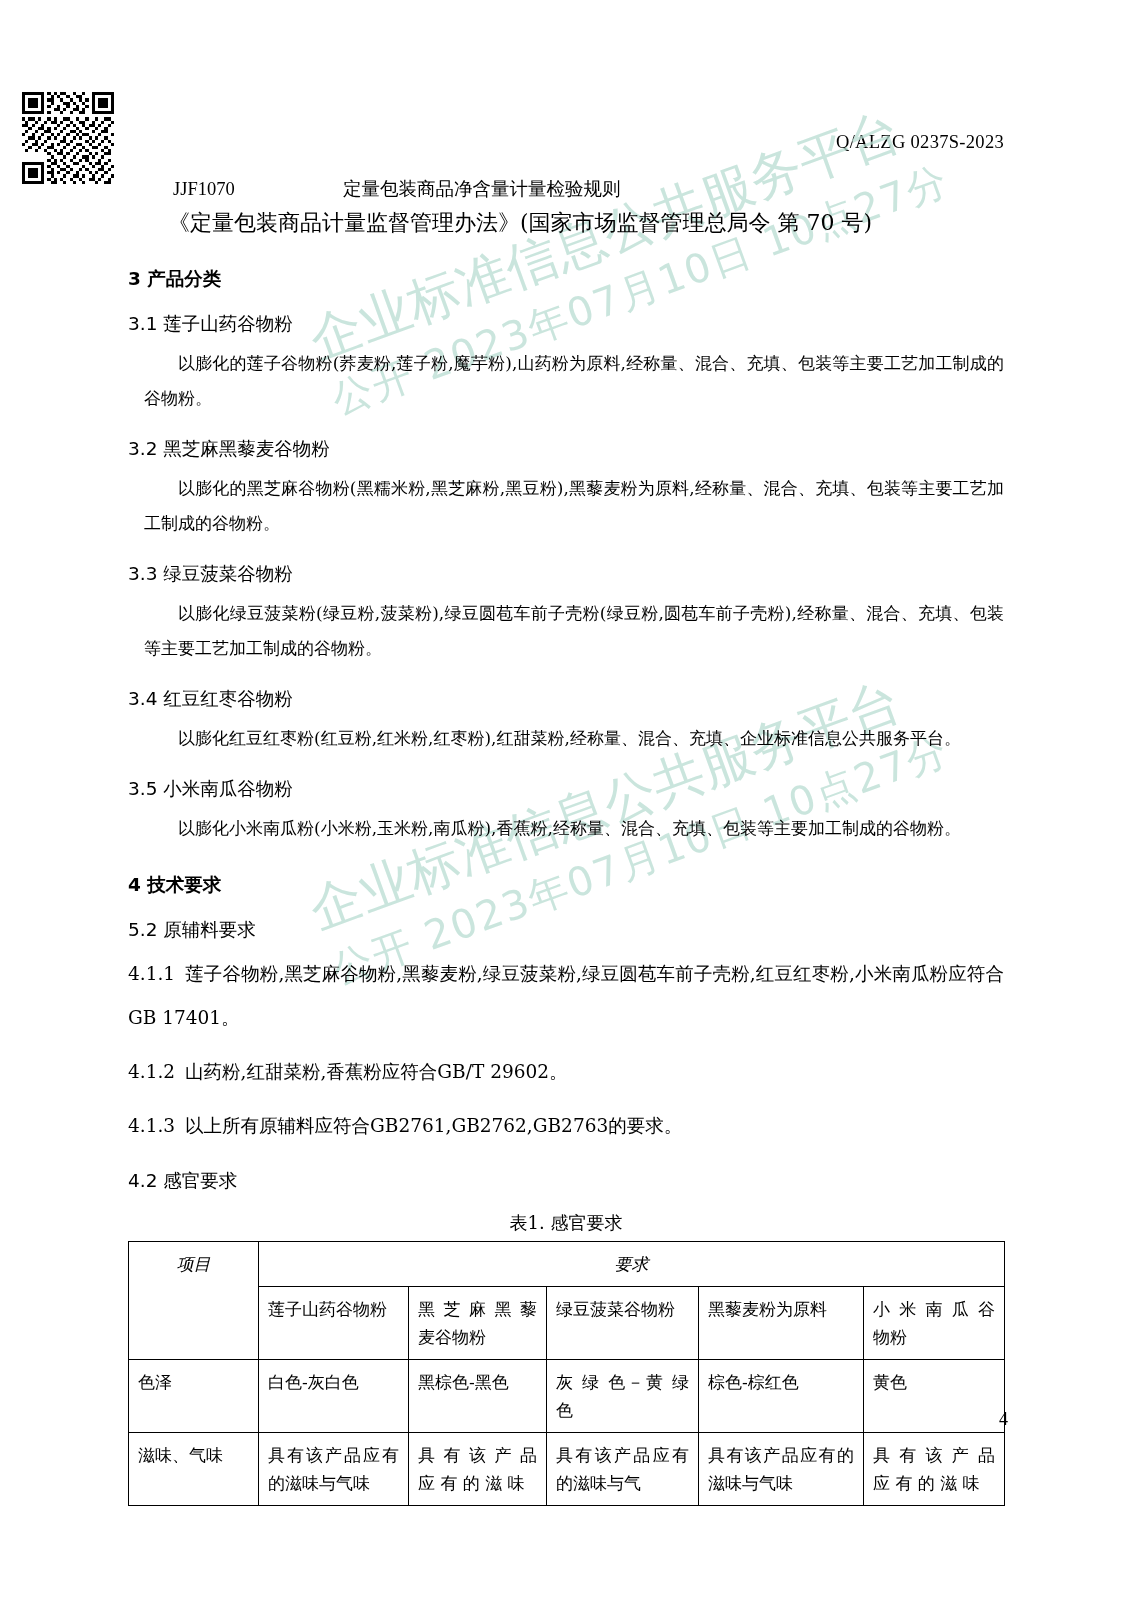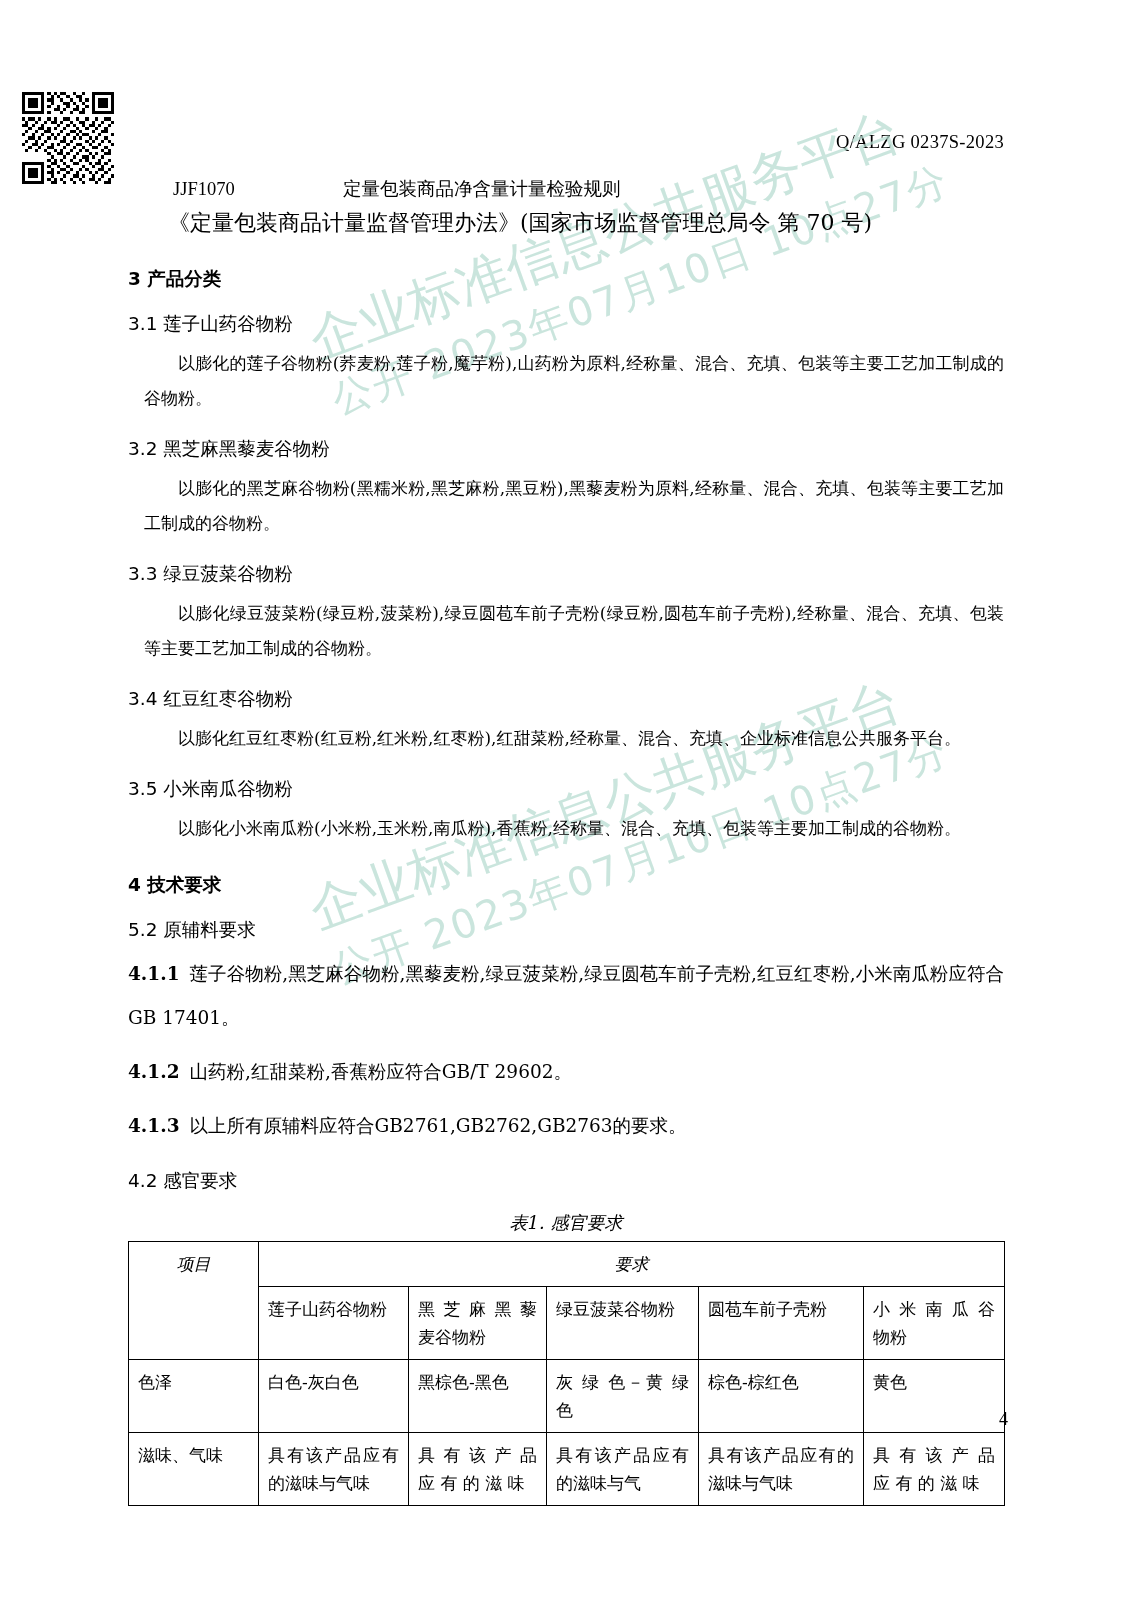--- a/index.html
+++ b/index.html
@@ -89,29 +89,28 @@
   }
   p.para-noind {
     font-family: "DejaVu Serif", "Liberation Serif", serif;
     font-size: 18.5px;
     line-height: 44px;
     margin: 10px 0 10px 0;
     text-indent: 0;
     text-align: justify;
     text-justify: inter-ideograph;
   }
-  p.para-noind .num { margin-right: 10px; font-weight: bold; }
+  p.para-noind .num { margin-right: 10px; }
 
   
   .table-caption {
     text-align: center;
     font-family: "DejaVu Serif", "Liberation Serif", serif;
     font-size: 18px;
     margin: 18px 0 6px 0;
-    font-style: italic;
   }
   table.sensory {
     border-collapse: collapse;
     width: 876px;
     table-layout: fixed;
     font-family: "DejaVu Serif", "Liberation Serif", serif;
     font-size: 17px;
   }
   table.sensory td, table.sensory th {
     border: 1px solid #000;
@@ -461,21 +460,21 @@
       </colgroup>
       <tbody>
         <tr>
           <td class="center" rowspan="2">项目</td>
           <td class="center" colspan="5">要求</td>
         </tr>
         <tr>
           <td class="just">莲子山药谷物粉</td>
           <td class="just">黑 芝 麻 黑 藜 麦谷物粉</td>
           <td class="just">绿豆菠菜谷物粉</td>
-          <td class="just">圆苞车前子壳粉</td>
+          <td class="just">黑藜麦粉为原料</td>
           <td class="just">小 米 南 瓜 谷物粉</td>
         </tr>
         <tr>
           <td>色泽</td>
           <td class="just">白色-灰白色</td>
           <td class="just">黑棕色-黑色</td>
           <td class="just">灰 绿 色－黄 绿色</td>
           <td class="just">棕色-棕红色</td>
           <td class="just">黄色</td>
         </tr>

